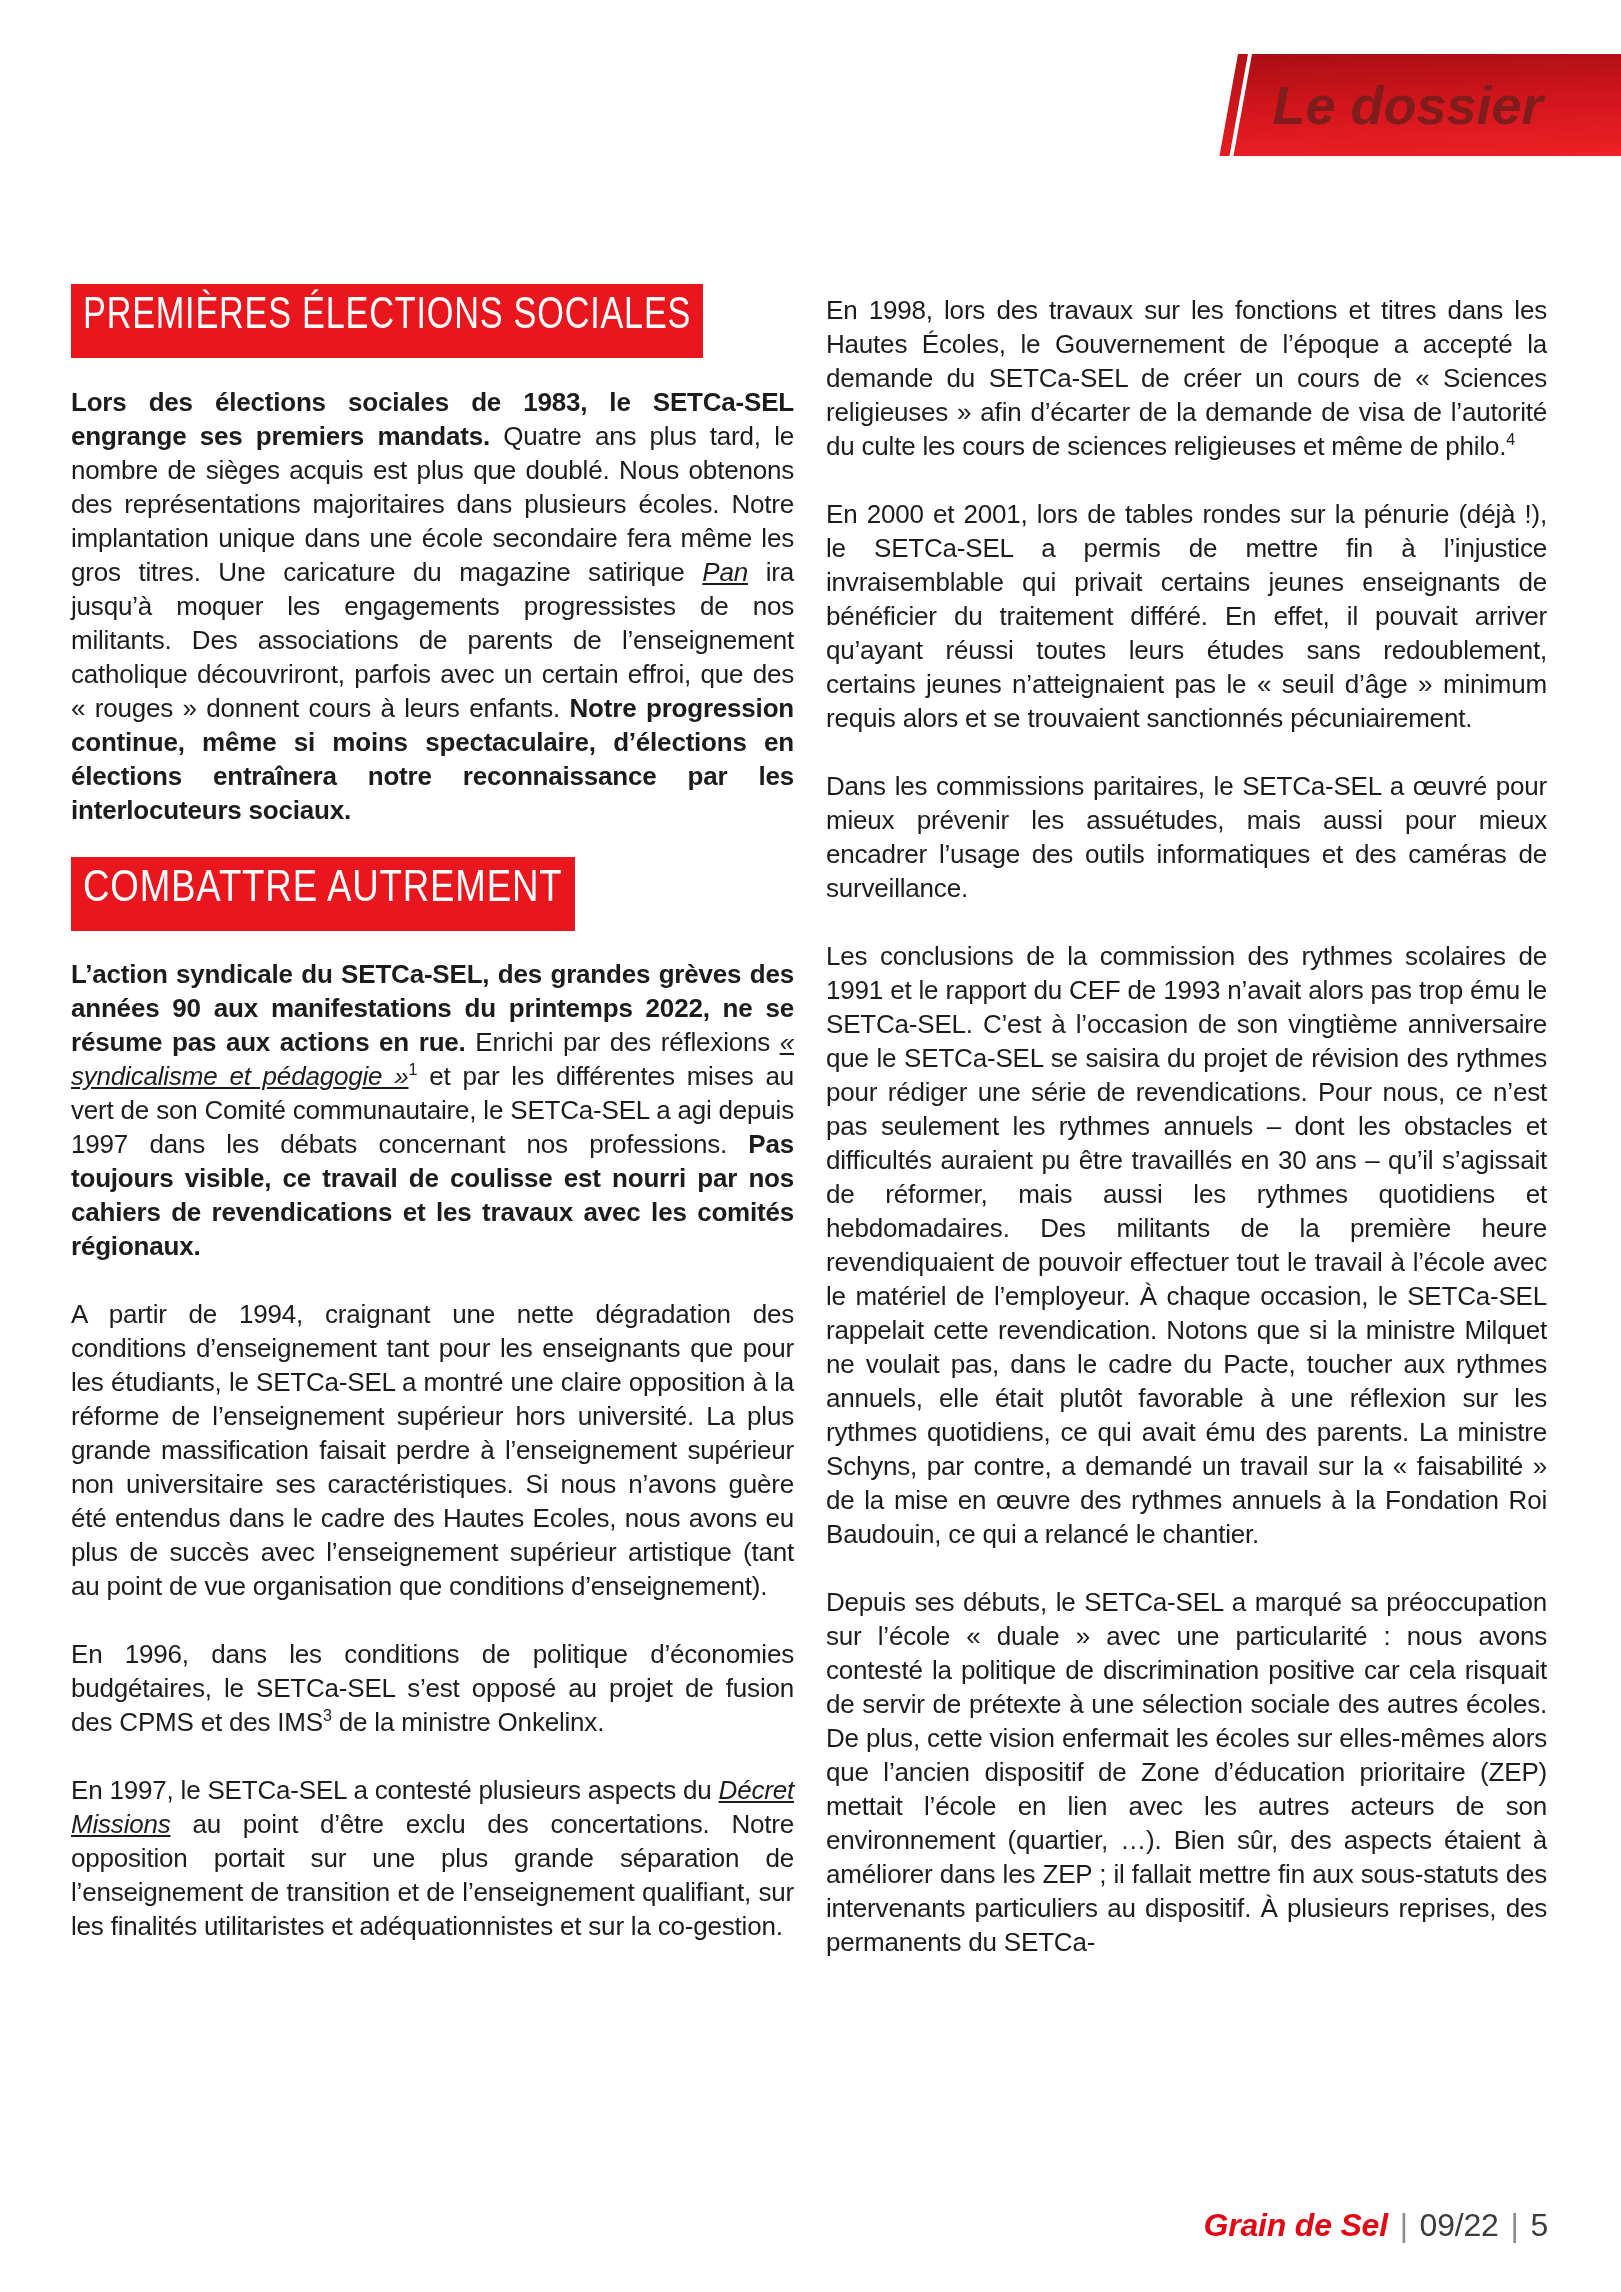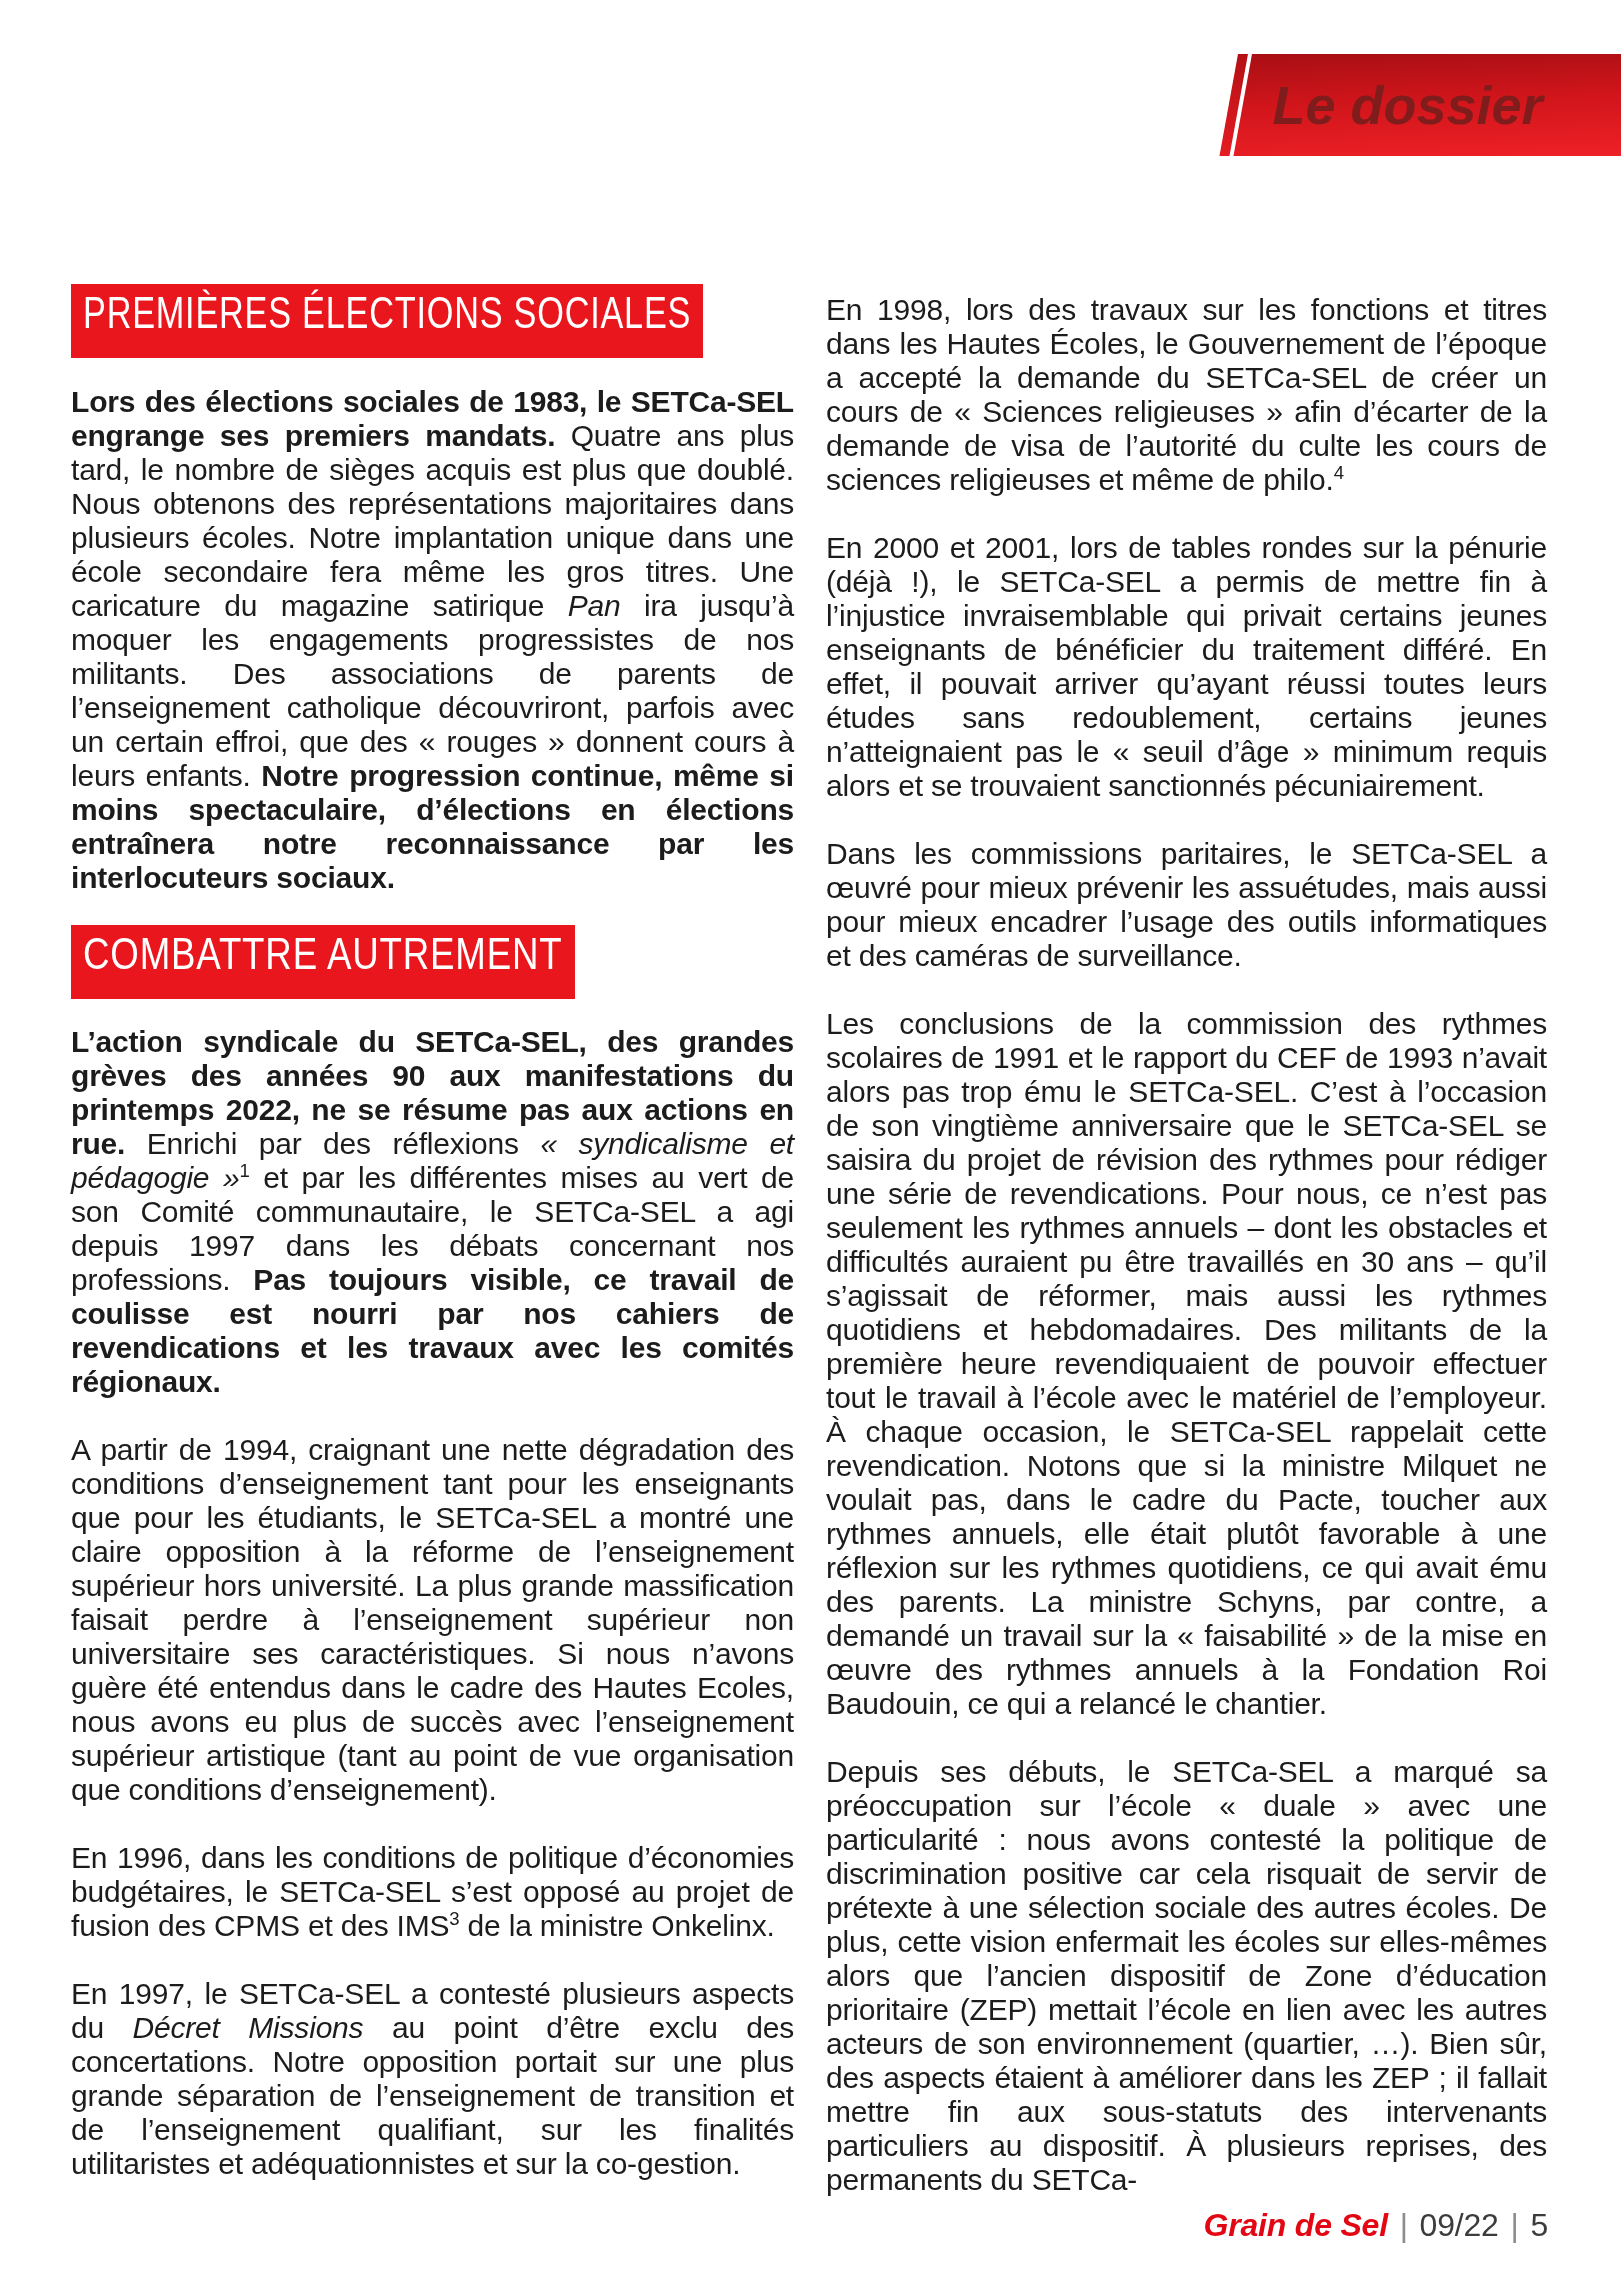--- a/index.html
+++ b/index.html
@@ -31,25 +31,25 @@
     letter-spacing:0px;
   }
 
   
   .col{position:absolute;width:723px;text-align:justify;}
   .col-left{left:71px;top:284px;}
   .col-right{left:826px;top:293px;width:721px;}
 
   .col p{
     margin:0 0 34px 0;
-    font-size:30px;line-height:34px;letter-spacing:-0.2px;
+    font-size:26px;line-height:34px;letter-spacing:-0.2px;
     hyphens:auto;-webkit-hyphens:auto;
   }
   .b{font-weight:bold;}
-  .i{font-style:italic;}
+  .i{font-style:italic;text-decoration:underline;}
   sup{font-size:62%;line-height:0;vertical-align:super;}
 
   
   .redhead{
     background:#e9171d;color:#ffffff;
     height:74px;line-height:57px;
     margin:0 0 26.5px 0;
     padding:0 0 0 11.8px;box-sizing:border-box;
     font-size:45px;font-weight:400;letter-spacing:1px;
     white-space:nowrap;overflow:hidden;

